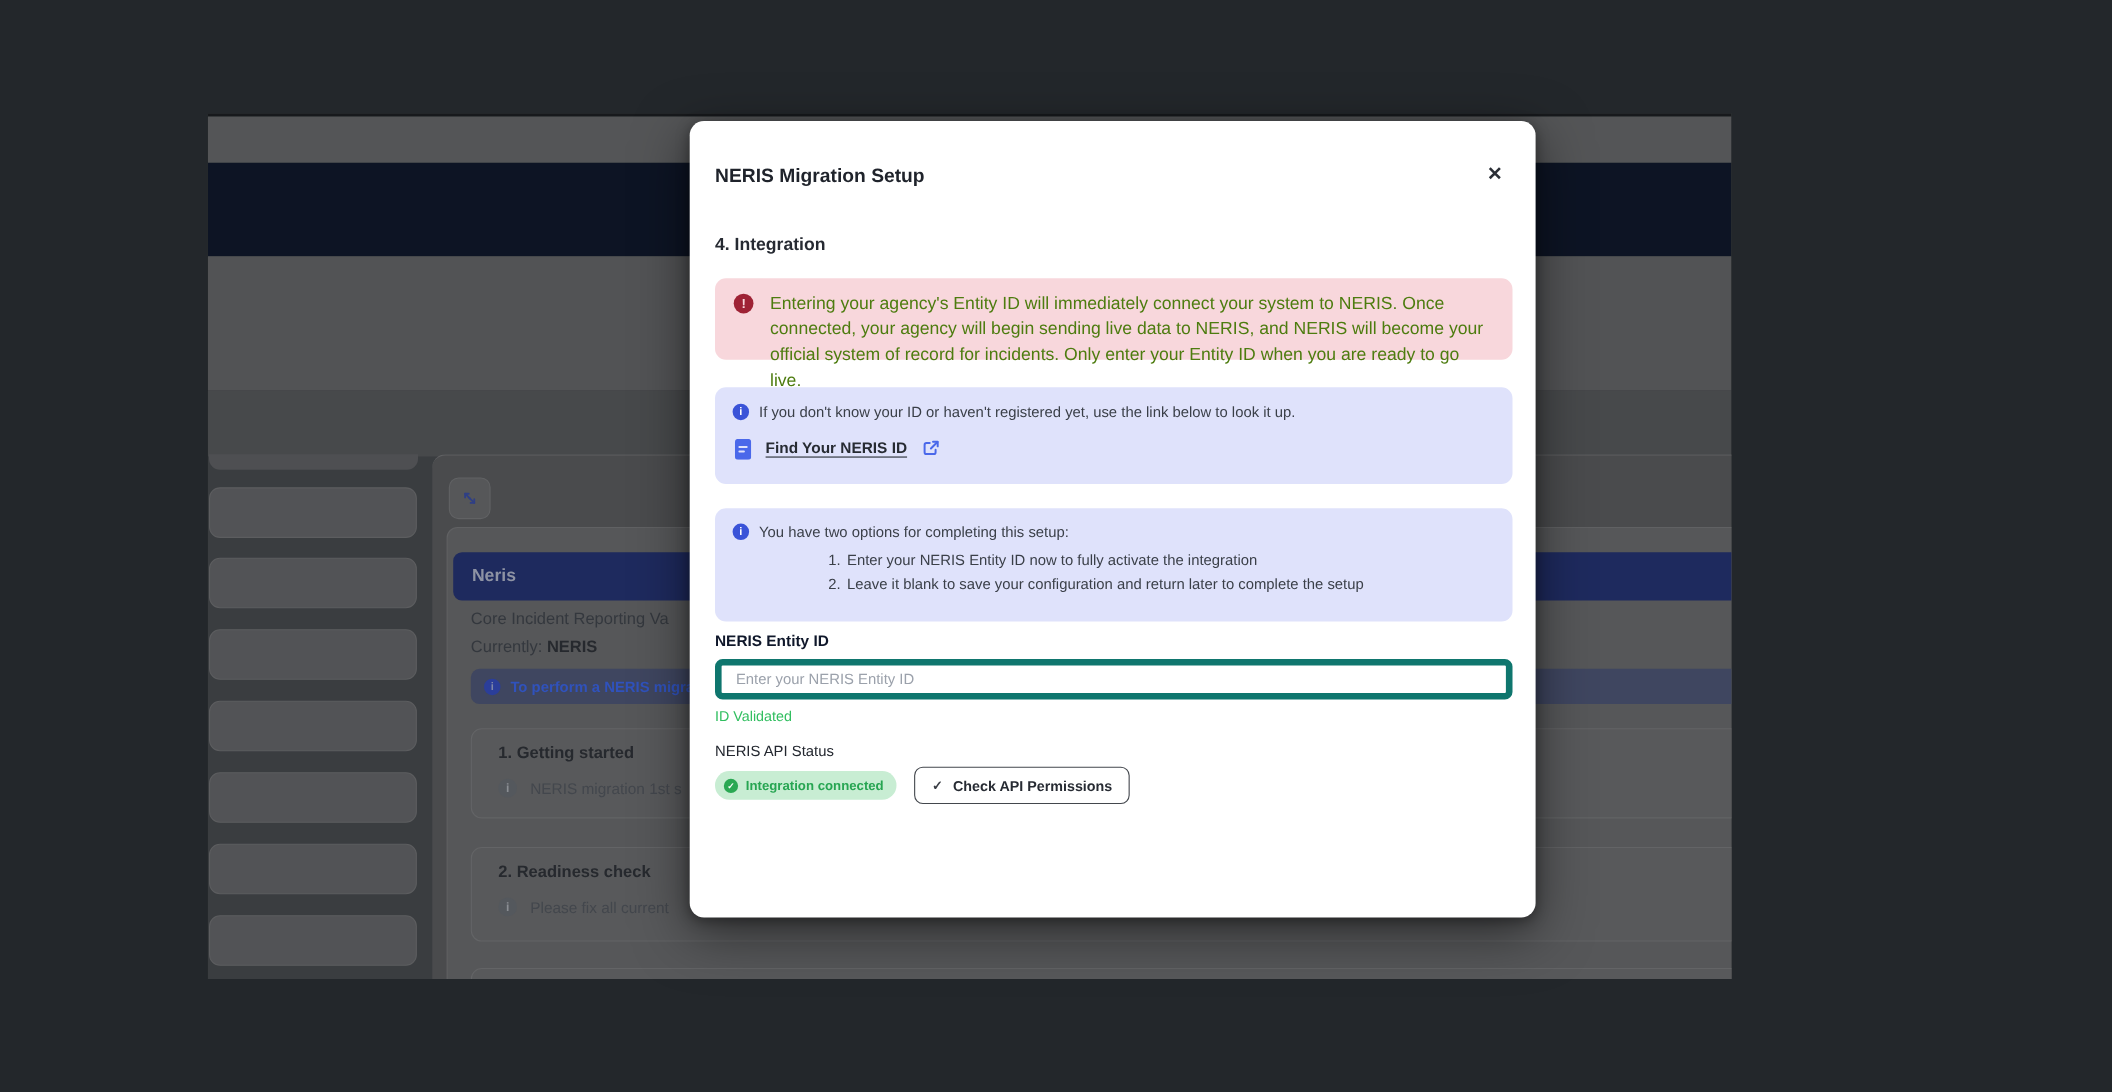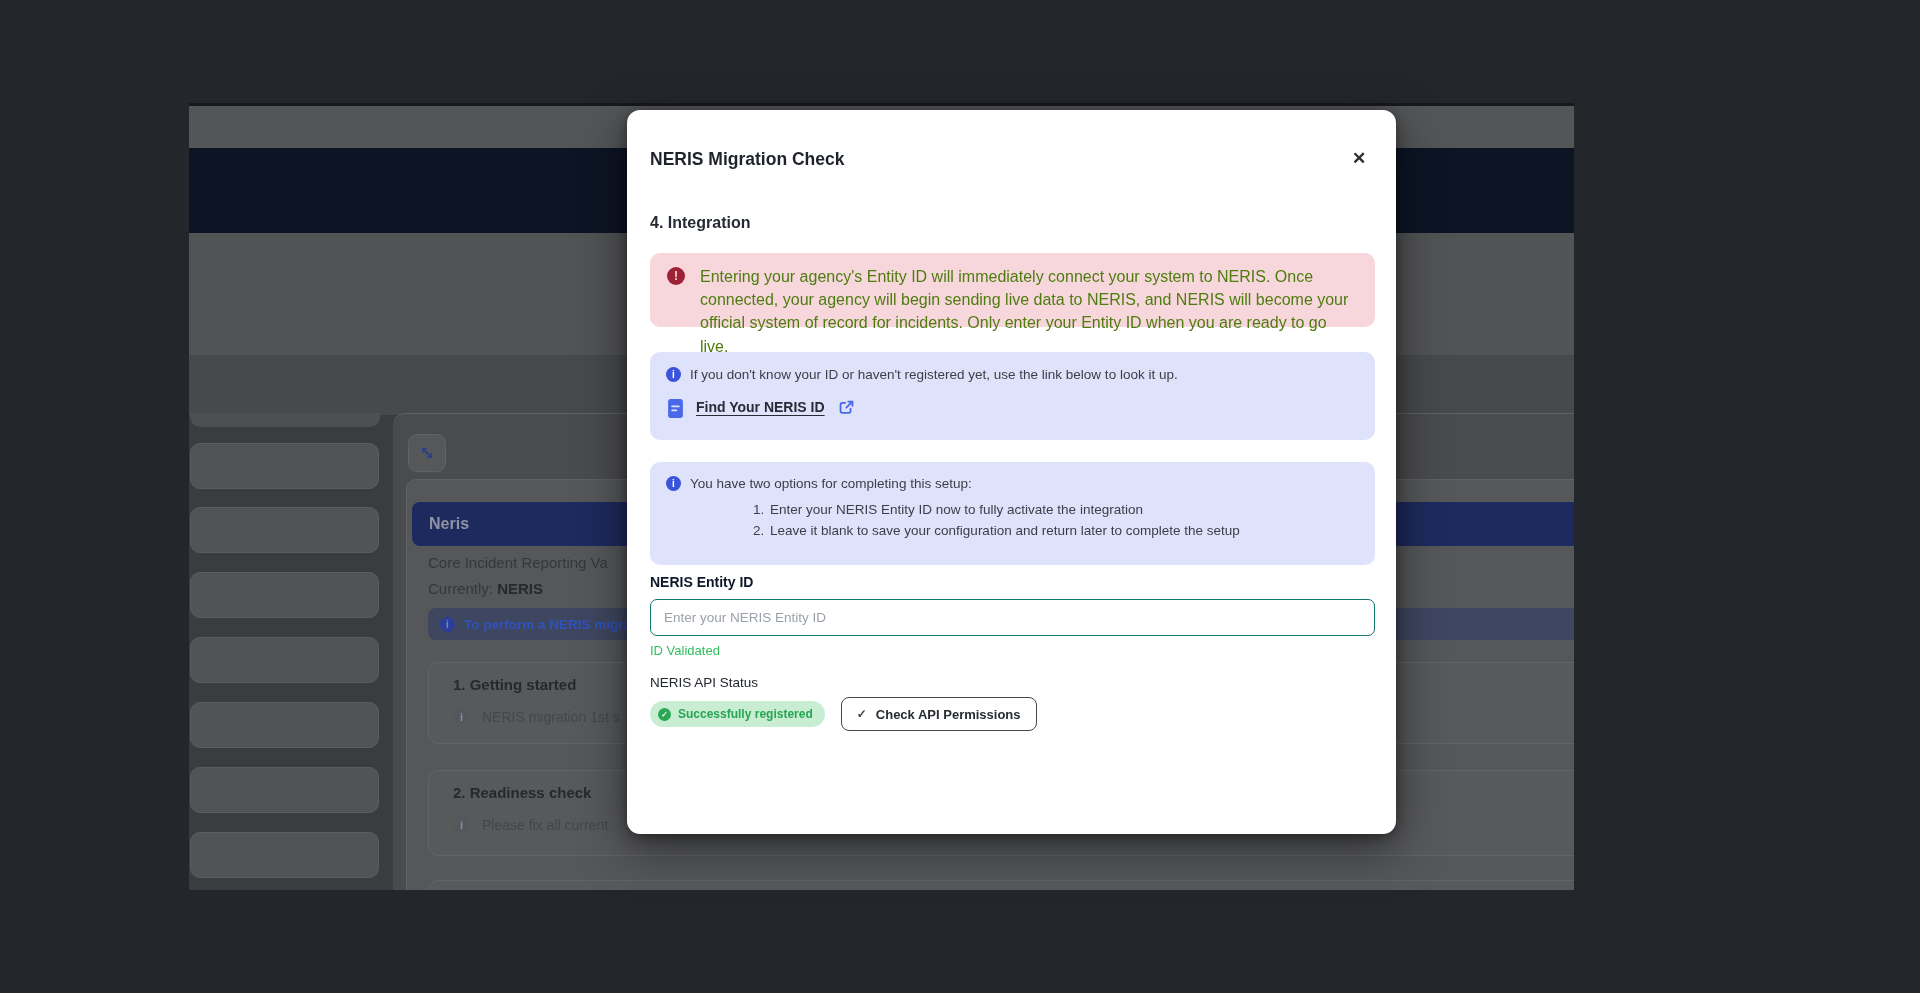--- a/index.html
+++ b/index.html
@@ -121,21 +121,21 @@
   }
   .ext-icon{ color:#4A68EA; display:flex; cursor:pointer; }
 
   .alert-info-2{ top:352px; height:103px; padding:14px 16px; }
   .alert-info-2 ol{ margin:9px 0 0 0; padding-left:60px; }
   .alert-info-2 li{ font-size:13.5px; font-weight:400; color:#3A3F48; line-height:1.55; padding-left:2px;margin-left:42px; }
 
   .field-label{ position:absolute; left:23px; top:464px; font-size:14px; font-weight:700; color:#0f172a; }
   .entity-input{
     position:absolute; left:23px; top:489px; width:725px; height:37px;
-    border:1px solid #0f766e; border-radius:7px; padding:0 13px;
+    border:6px solid #0f766e; border-radius:7px; padding:0 13px;
     font-size:13.5px; color:#2A2E36; font-family:"Liberation Sans", sans-serif; outline:none;
   }
   .entity-input::placeholder{ color:#9BA1AB; }
   .validated-msg{ position:absolute; left:23px; top:533px; font-size:13px; font-weight:500; color:#30BE5F; }
 
   .api-label{ position:absolute; left:23px; top:565px; font-size:13.5px; color:#23272F; }
   .api-row{ position:absolute; left:23px; top:587px; display:flex; align-items:center; gap:16px; }
   .status-badge{
     display:inline-flex; align-items:center; gap:7px; height:26px; padding:0 12px 0 8px;
     background:#C8EDD3; border-radius:999px;
@@ -224,21 +224,21 @@
         </div>
       </div>
 
       <div class="bg-step" style="top:400px; height:12px; border-radius:10px 10px 0 0;"></div>
     </div>
   </div>
 </div>
 
 <div class="modal">
 
-  <div class="modal-title">NERIS Migration Check</div>
+  <div class="modal-title">NERIS Migration Setup</div>
   <button class="modal-close">✕</button>
 
   <div class="section-heading">4. Integration</div>
 
   <div class="alert alert-error">
     <span class="err-icon">!</span>
     <p>Entering your agency's Entity ID will immediately connect your system to NERIS. Once connected, your agency will begin sending live data to NERIS, and NERIS will become your official system of record for incidents. Only enter your Entity ID when you are ready to go live.</p>
   </div>
 
   <div class="alert alert-info alert-info-1">
@@ -277,21 +277,21 @@
   </div>
 
   <div class="field-label">NERIS Entity ID</div>
   <input class="entity-input" type="text" placeholder="Enter your NERIS Entity ID" style="">
   <div class="validated-msg">ID Validated</div>
 
   <div class="api-label">NERIS API Status</div>
   <div class="api-row">
     <span class="status-badge">
       <span class="check-circle">✓</span>
-      <span class="bt">Successfully registered</span>
+      <span class="bt">Integration connected</span>
     </span>
     <button class="check-perms-btn">
       <span class="ck">✓</span>
       <span>Check API Permissions</span>
     </button>
   </div>
 
 
 </div>
 

